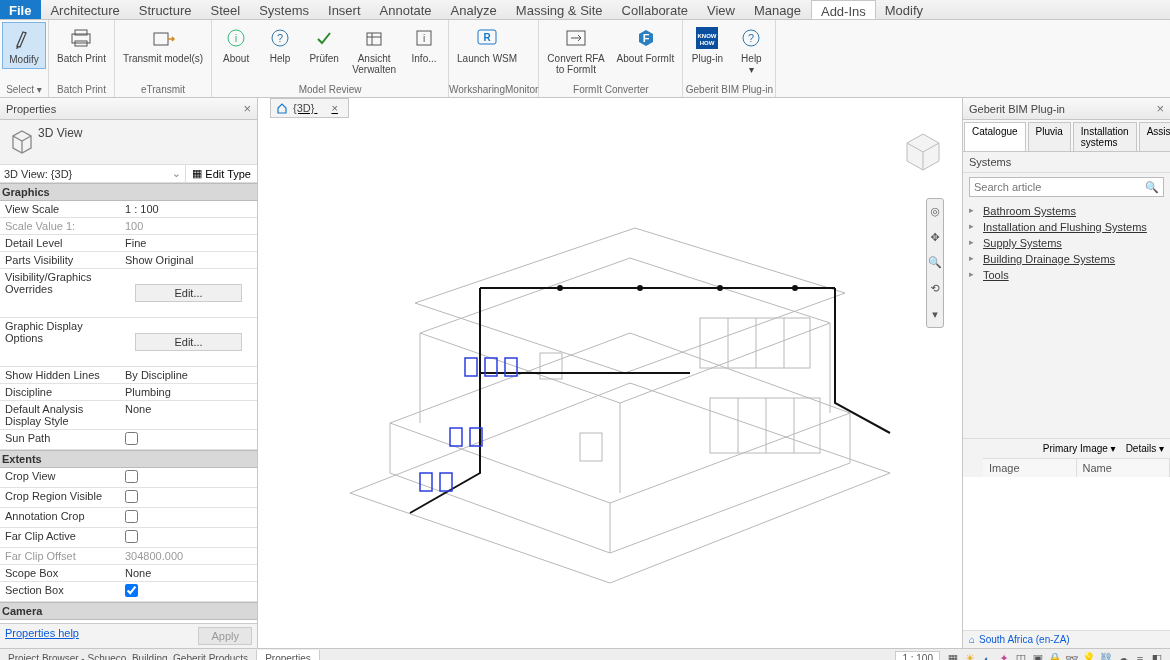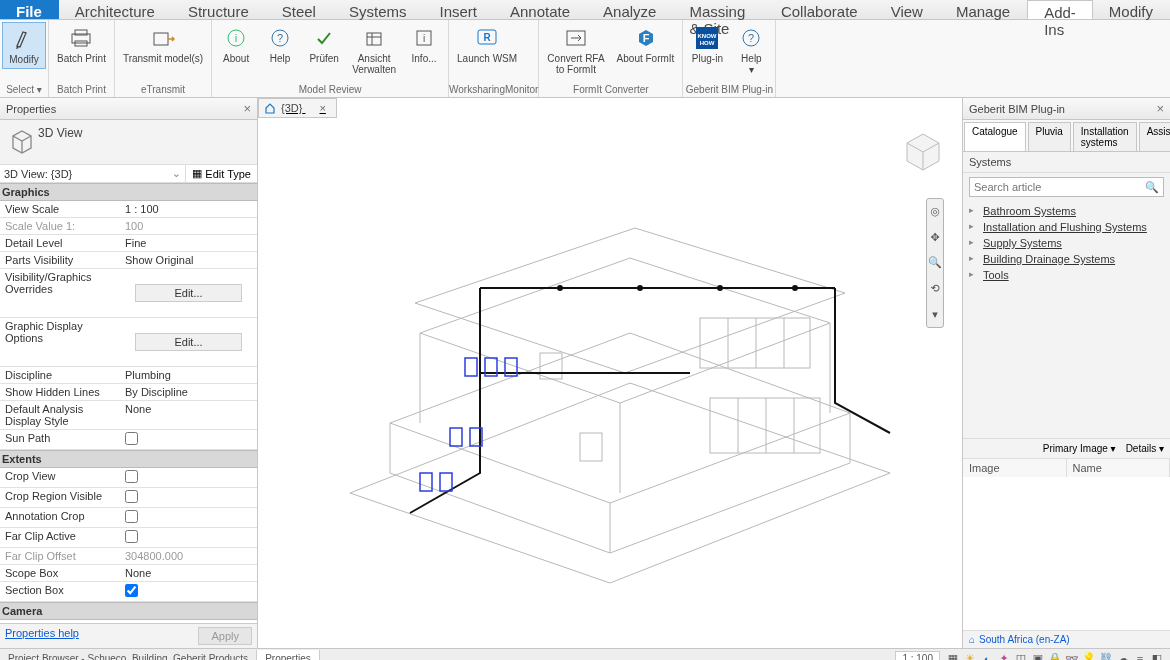--- a/index.html
+++ b/index.html
@@ -1,20 +1,20 @@
 <!DOCTYPE html>
 <html><head>
 <meta charset="utf-8">
 <style>
   * { box-sizing: border-box; margin: 0; padding: 0; font-family: "Segoe UI", Arial, sans-serif; }
   body { width: 1170px; height: 660px; background: #fff; font-size: 11px; overflow: hidden; position: relative; }
 
   
   .menu-tabs { height: 20px; background: linear-gradient(#f4f4f4,#e8e8e8); border-bottom: 1px solid #c6c6c6; display: flex; align-items: stretch; }
-  .menu-tab { padding: 3px 16px; color: #4a4a4a; cursor: pointer; font-size: 15px; border-right: 1px solid transparent; }
+  .menu-tab { padding: 3px 9px; color: #4a4a4a; cursor: pointer; font-size: 13px; border-right: 1px solid transparent; }
   .menu-tab.file { background: #1979ca; color: #fff; font-weight: 600; }
   .menu-tab.active { background: #fff; border: 1px solid #c6c6c6; border-bottom: 1px solid #fff; }
 
   
   .ribbon { height: 78px; background: #f8f8f8; border-bottom: 1px solid #c6c6c6; display: flex; }
   .ribbon-group { border-right: 1px solid #d9d9d9; display: flex; flex-direction: column; }
   .ribbon-buttons { flex: 1; display: flex; align-items: flex-start; padding: 2px; }
   .ribbon-btn { display: flex; flex-direction: column; align-items: center; justify-content: flex-start; padding: 3px 6px; text-align: center; color: #444; cursor: pointer; font-size: 10px; line-height: 1.1; }
   .ribbon-btn .ico { width: 26px; height: 26px; margin-bottom: 2px; display: flex; align-items: center; justify-content: center; }
   .ribbon-btn.tall { width: auto; min-width: 44px; }
@@ -42,21 +42,21 @@
   .prop-key { width: 120px; padding: 2px 5px; color: #333; }
   .prop-val { flex: 1; padding: 2px 5px; color: #333; background: #fff; }
   .prop-val.btn { text-align: center; background: #f0f0f0; border: 1px solid #ccc; margin: 15px; cursor:pointer; }
   .prop-val input[type=checkbox]{ margin: 0; }
   .help-row { padding: 3px 5px; display:flex; justify-content:space-between; border-top:1px solid #ccc; }
   .help-link { color: #0b5cd8; text-decoration: underline; cursor:pointer; }
   .apply-btn { background:#e6e6e6; color:#999; padding:2px 12px; border:1px solid #ccc;margin-left:16px; }
 
   
   .canvas { flex: 1; position: relative; background: #fff; }
-  .view-tab { position: absolute; top: 0; left: 0; height: 20px; display:flex; align-items:center;text-decoration:underline; }
+  .view-tab { position: absolute; top: 0; left: 12px; height: 20px; display:flex; align-items:center;text-decoration:underline; }
   .view-tab .tab { background: #f4f4f4; padding: 3px 10px 3px 22px; border: 1px solid #c6c6c6; color:#444; position:relative; cursor:pointer;}
   .view-tab .tab .homeico { position:absolute; left:5px; top:3px; }
   .view-tab .tab .x { margin-left: 14px; color:#666; cursor:pointer; }
   .canvas-img { position: absolute; top: 20px; left: 0; right: 0; bottom: 0; display:flex; align-items:center; justify-content:center; color:#888;}
   .viewcube { position:absolute; top:30px; right:12px; width:54px; height:54px; }
   .navbar { position:absolute; top:100px; right:18px; width:18px; height:130px; border:1px solid #b4b4b4; border-radius:3px; background:#f0f0f0; display:flex; flex-direction:column; align-items:center; justify-content:space-around;}
   .navbar span{ font-size:11px; color:#555;}
 
   
   .right-panel { width: 208px; border-left: 1px solid #c6c6c6; display:flex; flex-direction:column; }
@@ -65,21 +65,21 @@
   .plugin-tab:not(.active){ background:#f0f0f0; }
   .systems-header { padding:4px 6px; color:#444; border-bottom:1px solid #ddd; }
   .search-box { display:flex; margin:4px 6px; border:1px solid #bbb; background:#fff; align-items:center; }
   .search-box input { flex:1; border:none; padding:3px 4px; font-size:11px; outline:none; color:#888; }
   .search-box .sicon { padding:0 4px; color:#666; cursor:pointer; }
   .tree { padding:2px 6px; }
   .tree-item { padding:2px 0 2px 14px; position:relative; color:#333; cursor:pointer;text-decoration:underline; }
   .tree-item::before { content:"▸"; position:absolute; left:0; top:2px; color:#888; font-size:9px; }
   .detail-head { display:flex; justify-content:flex-end; padding:4px 6px; gap:10px; border-top:1px solid #ddd; font-size:10px;}
   .detail-head span{ cursor:pointer; }
-  .detail-cols { display:flex; border-top:1px solid #ddd; background:#f7f7f7;}
+  .detail-cols { display:flex; border-top:1px solid #ddd; background:#f7f7f7;margin-left:20px;}
   .detail-cols div{ flex:1; padding:3px 6px; color:#555; border-right:1px solid #ddd;}
   .locale { padding:3px 6px; color:#0b5cd8; border-top:1px solid #ddd; display:flex; align-items:center; gap:4px; font-size:10px;}
 
   
   .bottom-tabs { height: 20px; background: #eee; border-top: 1px solid #c6c6c6; display:flex; align-items:center; font-size:10px; color:#555;}
   .bottom-tabs .tab { padding:3px 8px; border-right:1px solid #ccc; cursor:pointer; }
   .bottom-tabs .tab.active{ background:#fff; }
   .status-icons { display:flex; gap:3px; padding:0 6px; }
   .status-icons span { width:14px; height:14px; display:inline-flex; align-items:center; justify-content:center; font-size:11px; cursor:pointer;}
   .scale-box{ border:1px solid #ccc; padding:1px 6px; background:#fff; }
@@ -306,26 +306,26 @@
         </div>
         <div class="prop-row">
           <div class="prop-key">Visibility/Graphics Overrides</div>
           <div class="prop-val btn">Edit...</div>
         </div>
         <div class="prop-row">
           <div class="prop-key">Graphic Display Options</div>
           <div class="prop-val btn">Edit...</div>
         </div>
         <div class="prop-row">
+          <div class="prop-key">Show Hidden Lines</div>
+          <div class="prop-val">By Discipline</div>
+        </div>
+        <div class="prop-row">
           <div class="prop-key">Discipline</div>
           <div class="prop-val">Plumbing</div>
-        </div>
-        <div class="prop-row">
-          <div class="prop-key">Show Hidden Lines</div>
-          <div class="prop-val">By Discipline</div>
         </div>
         <div class="prop-row">
           <div class="prop-key">Default Analysis Display Style</div>
           <div class="prop-val">None</div>
         </div>
         <div class="prop-row">
           <div class="prop-key">Sun Path</div>
           <div class="prop-val"><input type="checkbox" style=""></div>
         </div>
         <div class="prop-section">Extents</div>

